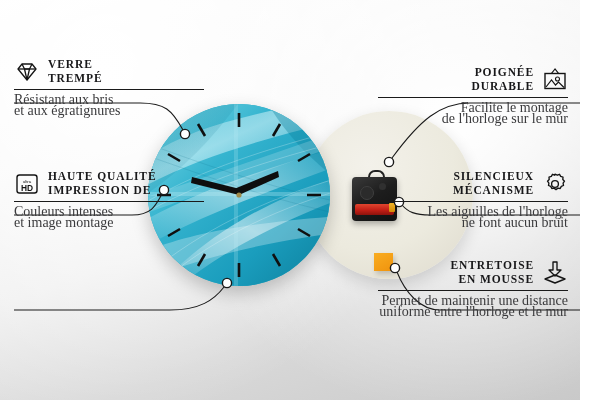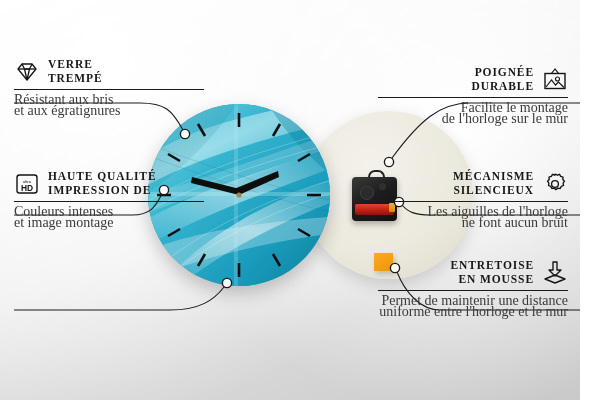--- a/index.html
+++ b/index.html
@@ -251,22 +251,22 @@
       </span>
     </div>
     <div class="co-rule"></div>
     <div class="co-sub">Facilite le montage</div>
     <div class="co-sub">de l'horloge sur le mur</div>
   </div>
 
   <div class="callout right" style="top:170px;">
     <div class="co-head">
       <div>
+        <div class="co-title">SILENCIEUX</div>
         <div class="co-title">MÉCANISME</div>
-        <div class="co-title">SILENCIEUX</div>
       </div>
       <span class="ico">
         <svg viewBox="0 0 26 26">
           <path d="M13 3.2 l2.3 1.0 2.2 -0.9 1.2 2.1 2.3 0.7 -0.2 2.4 1.7 1.7 -1.4 1.9 0.4 2.4 -2.2 0.9 -1.1 2.1 -2.3 -0.4 -1.9 1.5 -1.9 -1.5 -2.3 0.4 -1.1 -2.1 -2.2 -0.9 0.4 -2.4 -1.4 -1.9 1.7 -1.7 -0.2 -2.4 2.3 -0.7 1.2 -2.1 2.2 0.9 Z" fill="none" stroke="#141414" stroke-width="1.35" stroke-linejoin="round"></path>
           <circle cx="13" cy="13" r="3.4" fill="none" stroke="#141414" stroke-width="1.35"></circle>
         </svg>
       </span>
     </div>
     <div class="co-rule"></div>
     <div class="co-sub">Les aiguilles de l'horloge</div>

